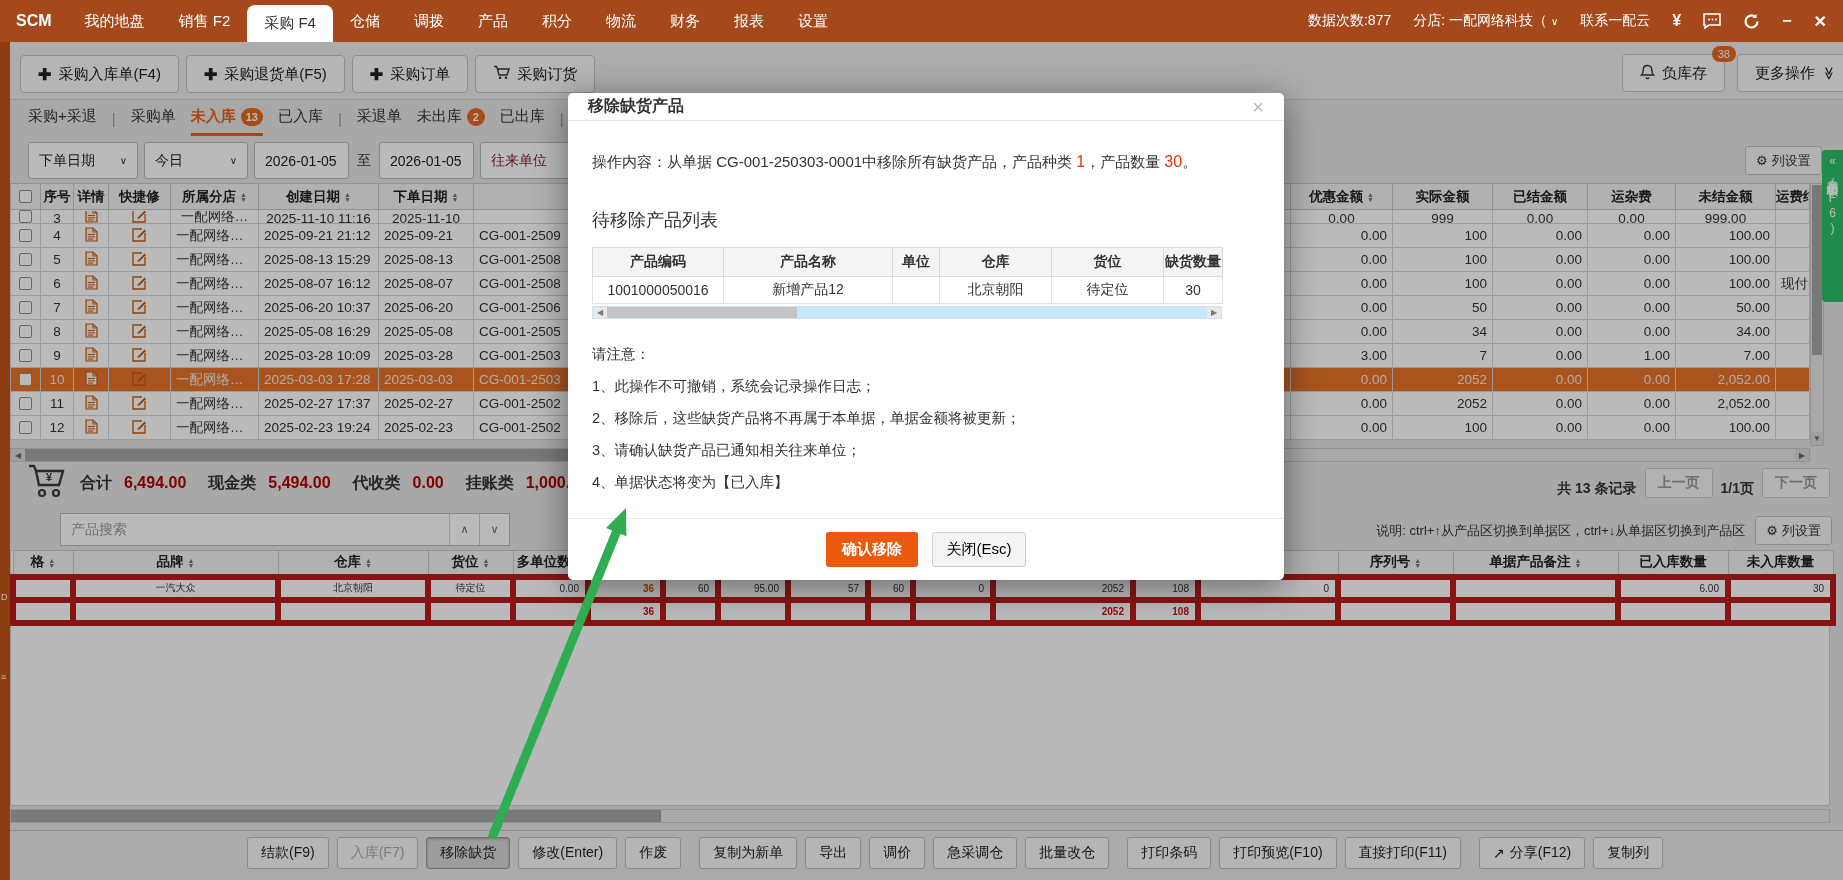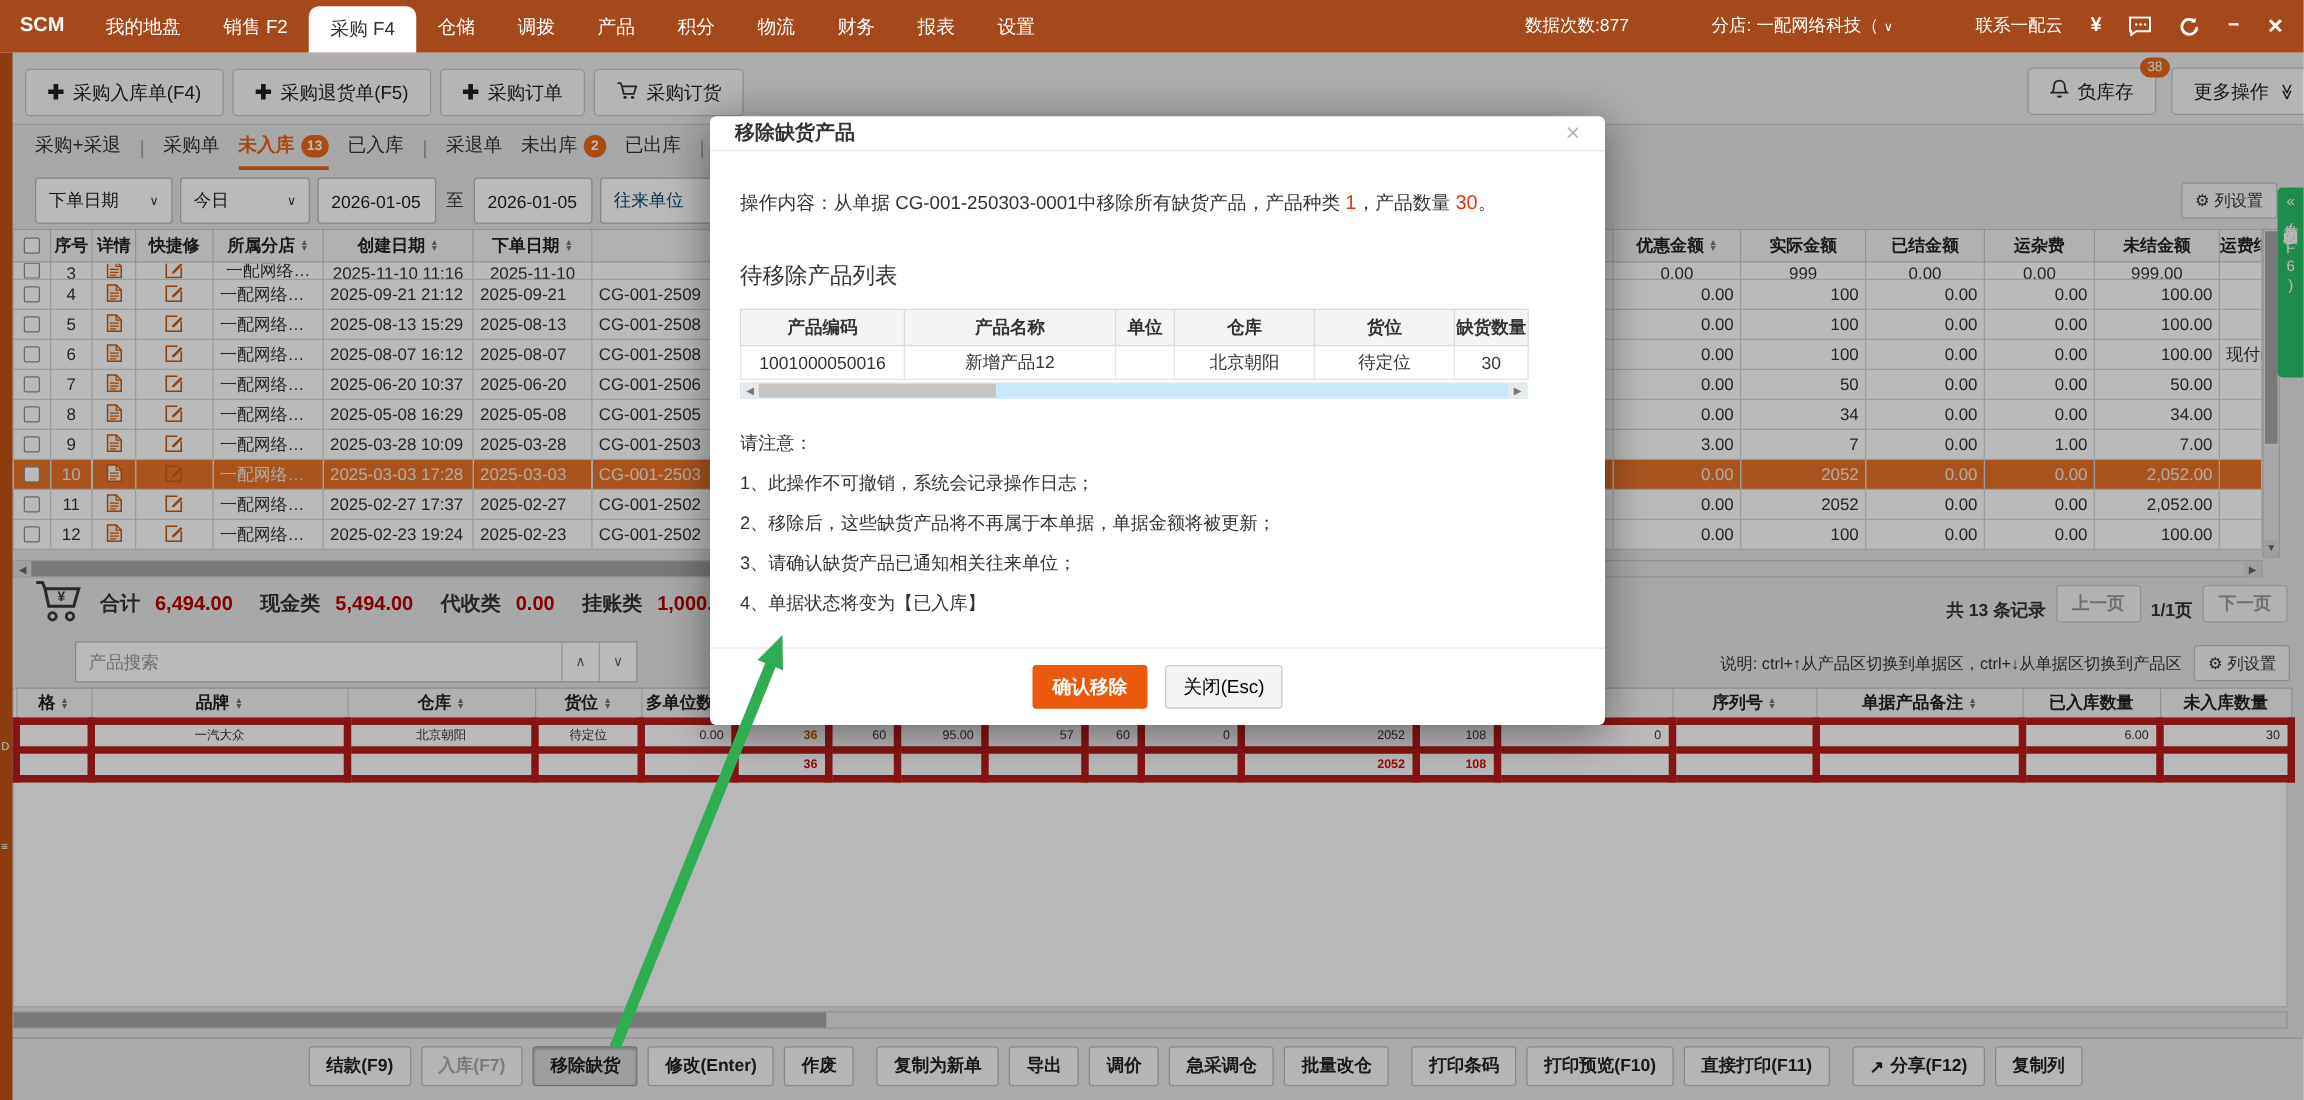--- a/index.html
+++ b/index.html
@@ -7,21 +7,21 @@
   #screen { position:relative; width:1843px; height:880px; background:#E7E7E7; overflow:hidden;
             font-family:"Liberation Sans", sans-serif; }
 
   
   #nav { position:absolute; left:0; top:0; width:100%; height:42px; background:#A5481C;
          display:flex; align-items:stretch; z-index:60; color:#fff; }
   .nav-item { display:flex; align-items:center; padding:0 17px; font-size:15px; cursor:pointer; white-space:nowrap; }
   .nav-item.brand { font-weight:bold; font-size:16px; padding:0 16px 0 16px; }
   .nav-item.active { background:#fff; color:#333; font-weight:normal; border-radius:8px 8px 0 0; margin-top:5px; }
   #nav-right { margin-left:auto; display:flex; align-items:center; gap:22px; padding-right:16px; font-size:14px; }
-  #nav-right .txt { white-space:nowrap;margin-left:44px; }
+  #nav-right .txt { white-space:nowrap; }
   .nav-ico { font-size:16px; font-weight:bold; cursor:pointer; display:flex; align-items:center; }
   .chev { font-size:10px; margin-left:4px; }
 
   
   #toolbar { position:absolute; left:10px; top:42px; width:1833px; height:58px; background:#EDEDED;
              border-bottom:1px solid #D0D0D0; z-index:2; }
   #tb-buttons { position:absolute; left:10px; top:13px; display:flex; gap:7px; }
   .tb-btn { height:38px; padding:0 17px; background:#F8F8F8; border:1px solid #C6C6C6; border-radius:4px;
             font-size:15px; color:#222; display:flex; align-items:center; gap:7px; cursor:pointer; white-space:nowrap; }
   .plus-ico { font-weight:bold; font-size:16px; }
@@ -38,21 +38,21 @@
   .tab-sep { color:#999; padding-bottom:7px; }
   .tab-badge { background:#E8671E; color:#fff; font-size:11px; border-radius:9px; min-width:18px; height:18px;
                display:flex; align-items:center; justify-content:center; padding:0 5px; font-weight:bold; }
 
   
   #filters { position:absolute; left:28px; top:142px; display:flex; gap:6px; z-index:2; }
   .fbox { height:37px; border:1px solid #B8B8B8; background:#fff; border-radius:3px; display:flex;
           align-items:center; padding:0 10px; font-size:14px; color:#222; gap:12px; }
   .fbox .chev2 { font-size:10px; color:#333; }
   .to-label { display:flex; align-items:center; font-size:14px; color:#333; padding:0 2px; }
-  .phold { color:#0c4a6e; }
+  .phold { color:#7f1d1d; }
   #colset-top { position:absolute; left:1745px; top:146px; z-index:2; }
   .colset-btn { height:29px; padding:0 10px; background:#F4F4F4; border:1px solid #C2C2C2; border-radius:3px;
                 font-size:13px; color:#333; display:flex; align-items:center; gap:4px; cursor:pointer; white-space:nowrap; }
 
   
   #upper-grid { position:absolute; left:10px; top:183px; z-index:2; }
   #upper-grid table { border-collapse:collapse; table-layout:fixed; background:#fff; }
   #upper-grid th { height:26px; background:#F3F3F3; border:1px solid #C9C9C9; font-size:13.5px; color:#222;
                    font-weight:bold; white-space:nowrap; overflow:hidden; }
   #upper-grid td { height:24px; border:1px solid #D6D6D6; font-size:13.5px; color:#333; white-space:nowrap;
@@ -106,21 +106,21 @@
                    font-weight:bold; white-space:nowrap; overflow:hidden; }
   #lower-grid td { height:23px; border:6px solid #b91c1c; font-size:10px; color:#333; white-space:nowrap;
                    overflow:hidden; padding:0 6px; text-align:center; background:#fff; }
   #lower-grid td.num { text-align:right; }
   #lower-grid td.orange { color:#D35400; font-weight:bold; }
   #lower-grid td.red { color:#CC1111; font-weight:bold; }
 
   
   #bottom-scroll { left:10px; top:809px; width:1820px; }
   #bottom-bar { position:absolute; left:0; top:830px; width:100%; height:50px; background:#EBEBEB;
-                border-top:1px solid #C2C2C2; z-index:2;font-weight:bold; }
+                border-top:1px solid #C2C2C2; z-index:2; }
   #bb-buttons { position:absolute; left:247px; top:6px; display:flex; gap:8px; }
   .bb-btn { height:32px; padding:0 13px; background:#F8F8F8; border:1px solid #BDBDBD; border-radius:3px;
             font-size:14px; color:#222; display:flex; align-items:center; gap:5px; cursor:pointer; white-space:nowrap; }
   .bb-btn.disabled { color:#AAA; }
   .bb-btn.active { background:#D8D8D8; border-color:#979797; box-shadow:inset 0 1px 3px rgba(0,0,0,.25); }
   .bb-gap { margin-left:10px; }
 
   
   #left-strip { position:absolute; left:0; top:42px; width:10px; height:838px; background:#C25315; z-index:3;
                 color:#fff; font-size:9px; }

